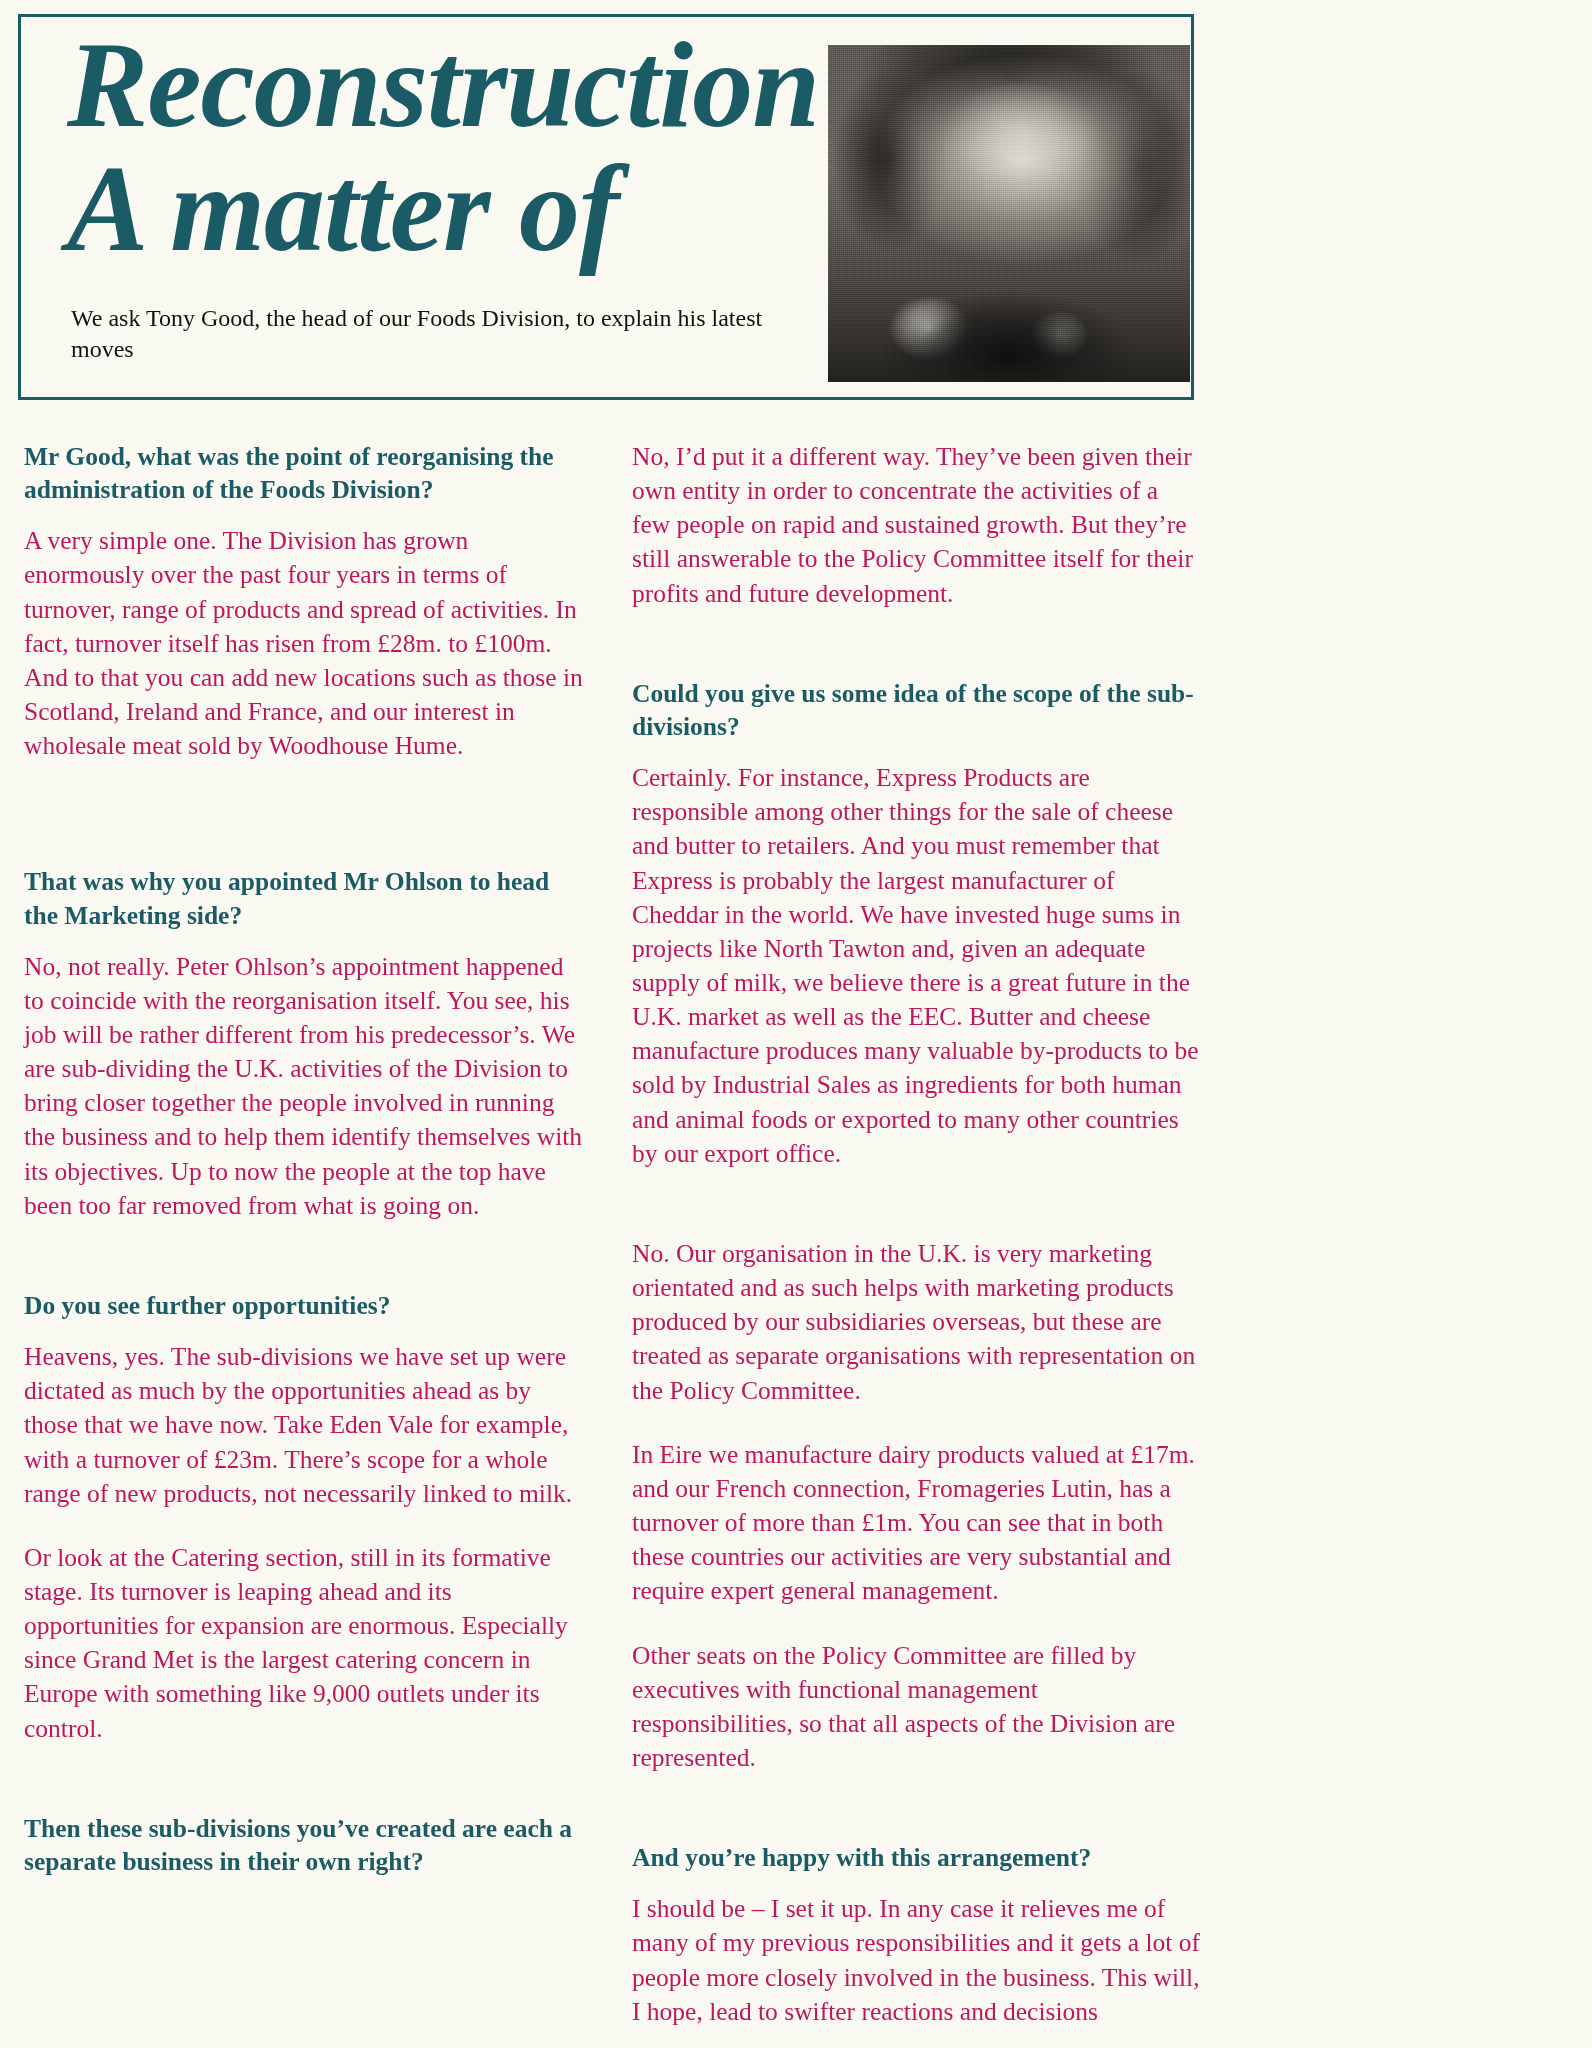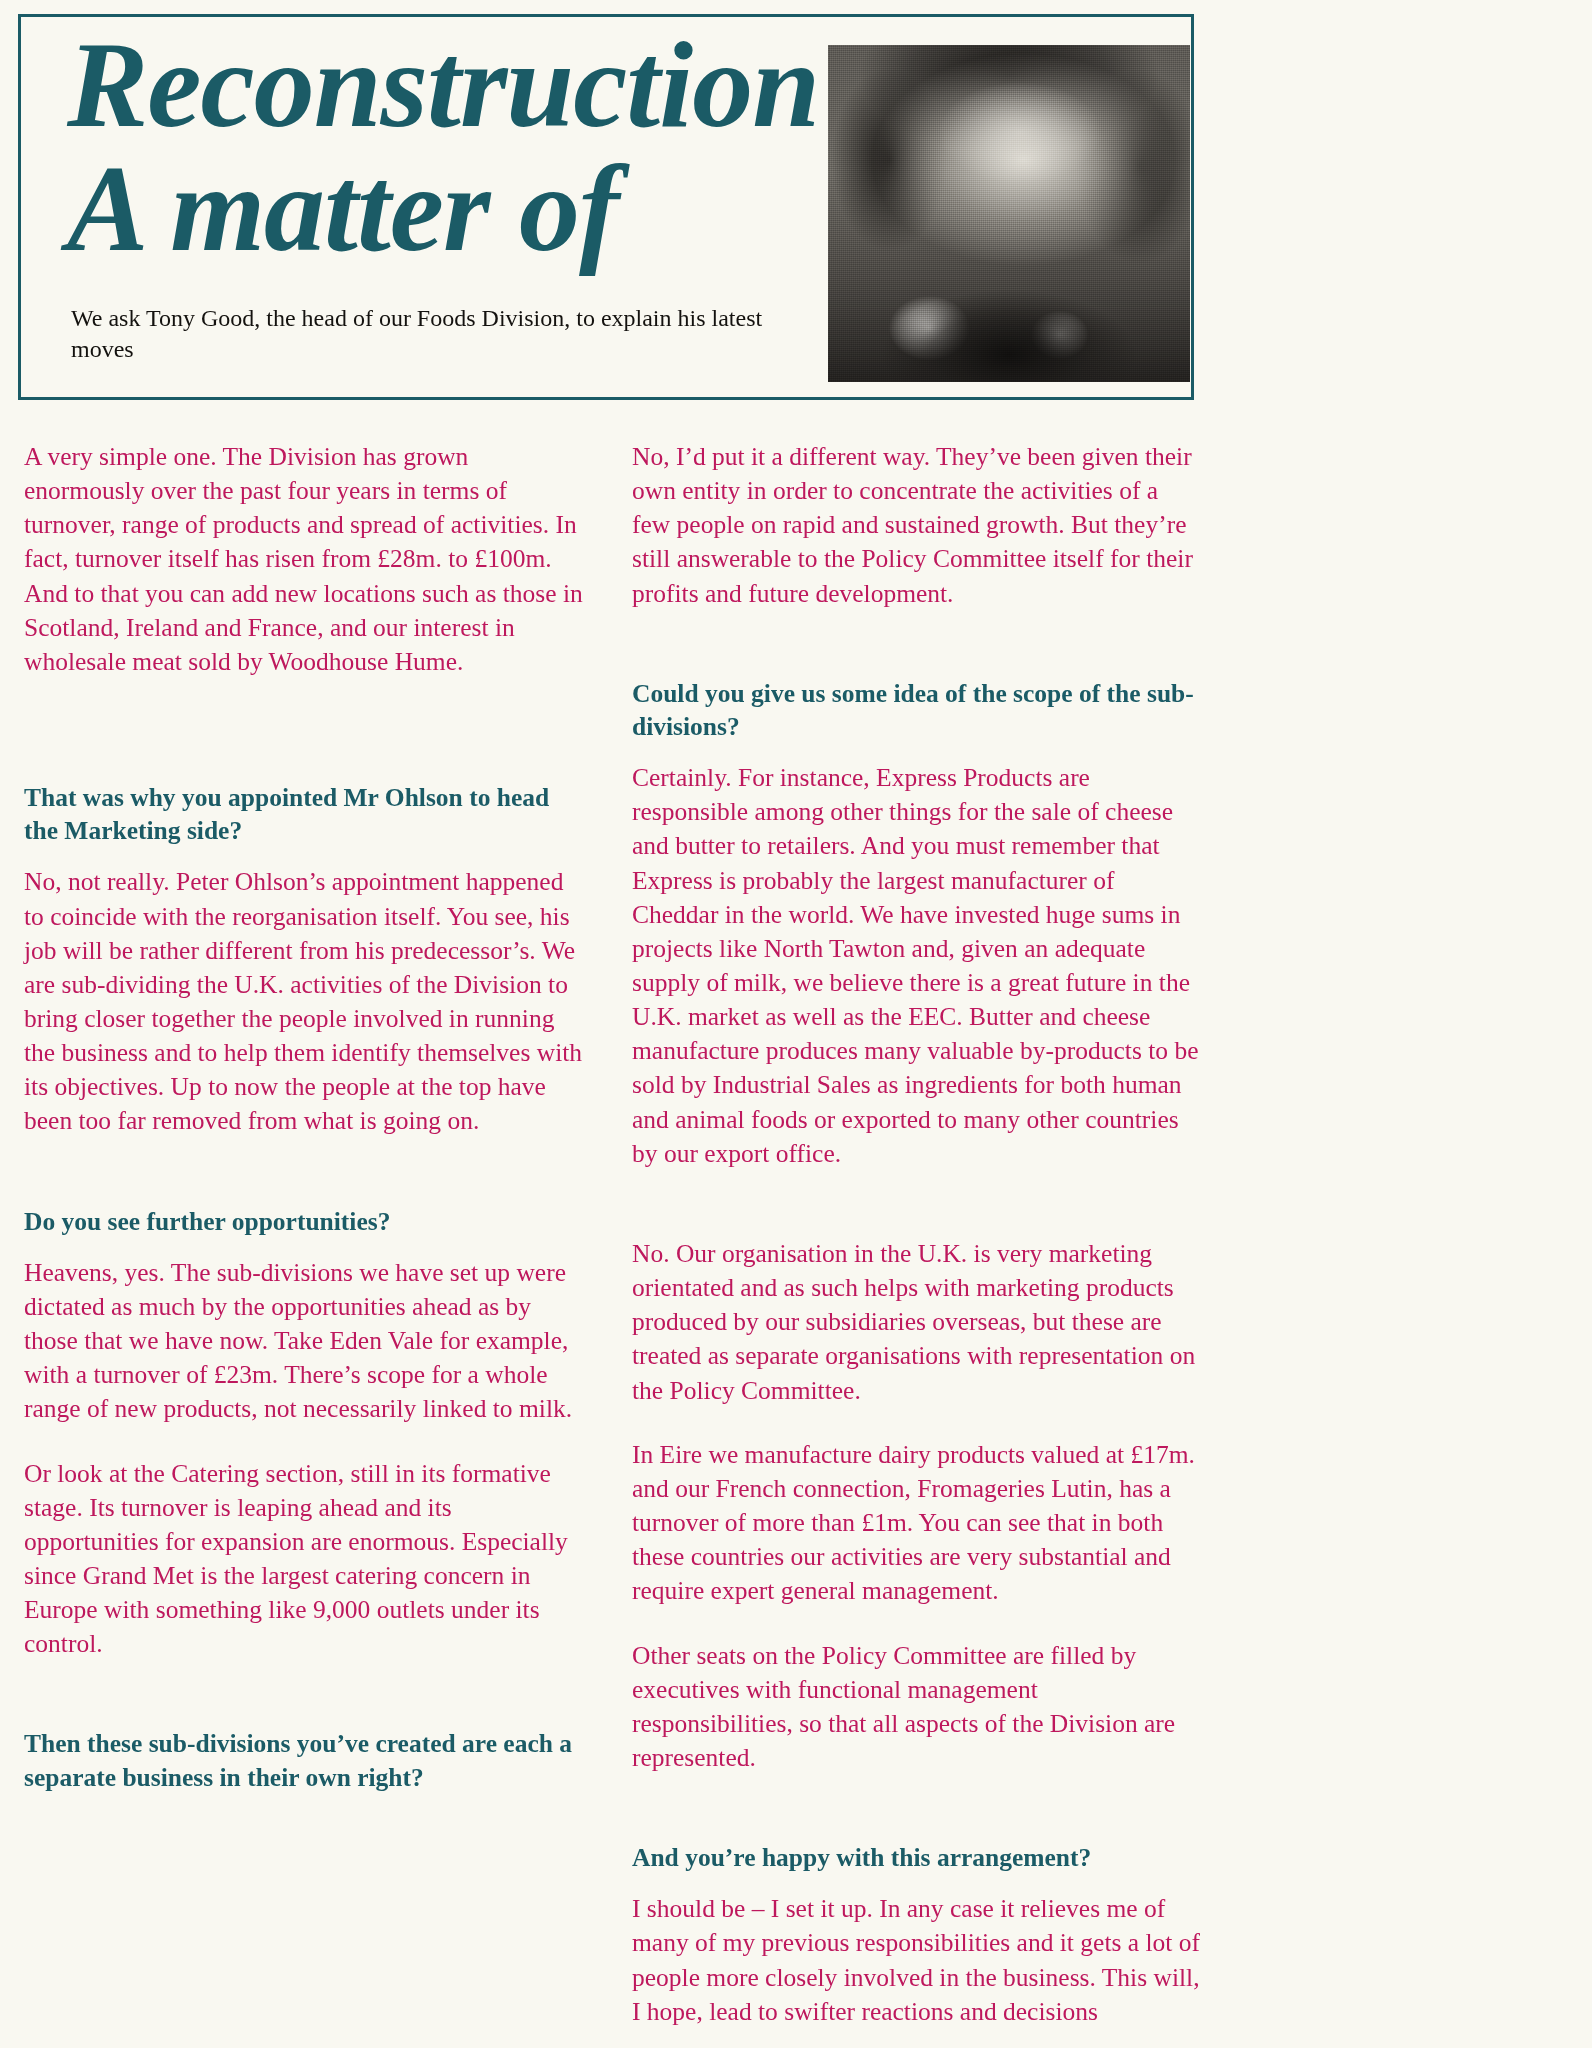--- a/index.html
+++ b/index.html
@@ -133,20 +133,21 @@
         <div class="title-line l2">Reconstruction</div>
         <div class="title-line l1">A matter of</div>
       </div>
       <div class="subtitle">We ask Tony Good, the head of our Foods Division, to explain his latest moves</div>
       <div class="portrait"></div>
     </div>
   </div>
 
   <div class="columns">
     <div class="col col-left" id="col-left">
+        <p class="q">Mr Good, what was the point of reorganising the administration of the Foods Division?</p>
         <p class="a">A very simple one. The Division has grown enormously over the past four years in terms of turnover, range of products and spread of activities. In fact, turnover itself has risen from £28m. to £100m. And to that you can add new locations such as those in Scotland, Ireland and France, and our interest in wholesale meat sold by Woodhouse Hume.</p>
         <div class="gap-lg"></div>
         <div class="gap-lg"></div>
         <p class="q">That was why you appointed Mr Ohlson to head the Marketing side?</p>
         <p class="a">No, not really. Peter Ohlson’s appointment happened to coincide with the reorganisation itself. You see, his job will be rather different from his predecessor’s. We are sub-dividing the U.K. activities of the Division to bring closer together the people involved in running the business and to help them identify themselves with its objectives. Up to now the people at the top have been too far removed from what is going on.</p>
         <div class="gap-lg"></div>
         <p class="q">Do you see further opportunities?</p>
         <p class="a">Heavens, yes. The sub-divisions we have set up were dictated as much by the opportunities ahead as by those that we have now. Take Eden Vale for example, with a turnover of £23m. There’s scope for a whole range of new products, not necessarily linked to milk.</p>
         <p class="a">Or look at the Catering section, still in its formative stage. Its turnover is leaping ahead and its opportunities for expansion are enormous. Especially since Grand Met is the largest catering concern in Europe with something like 9,000 outlets under its control.</p>
         <div class="gap-lg"></div>

